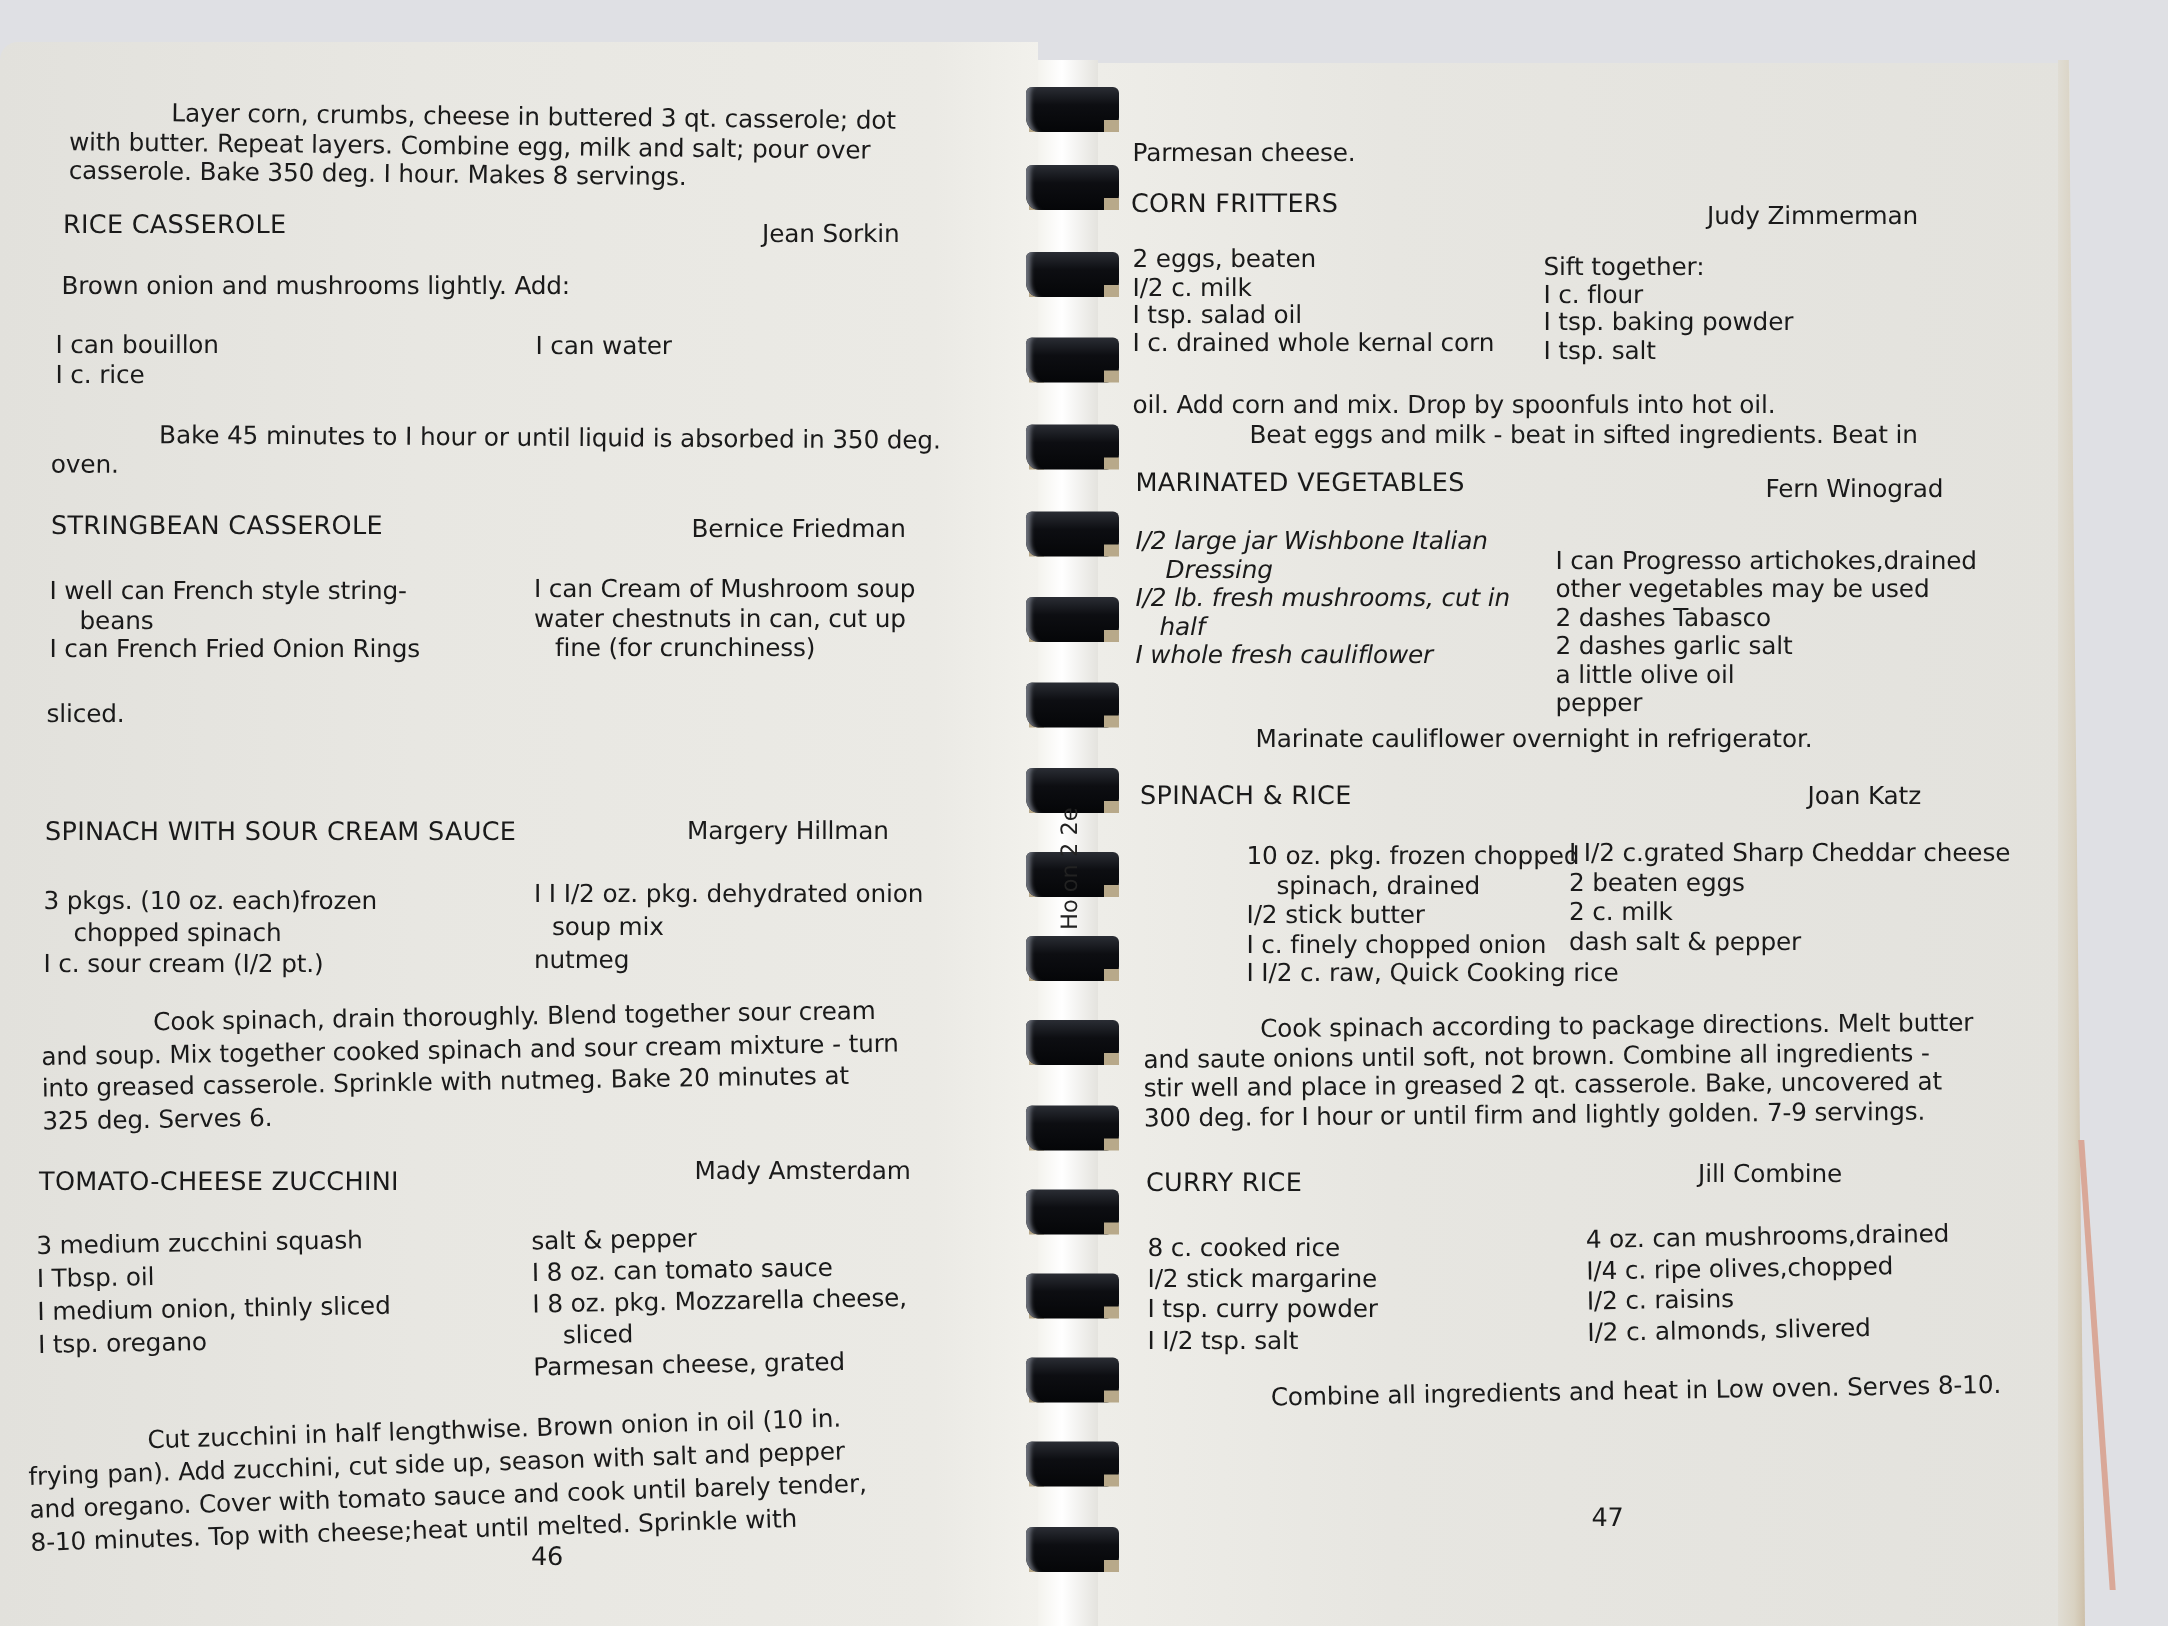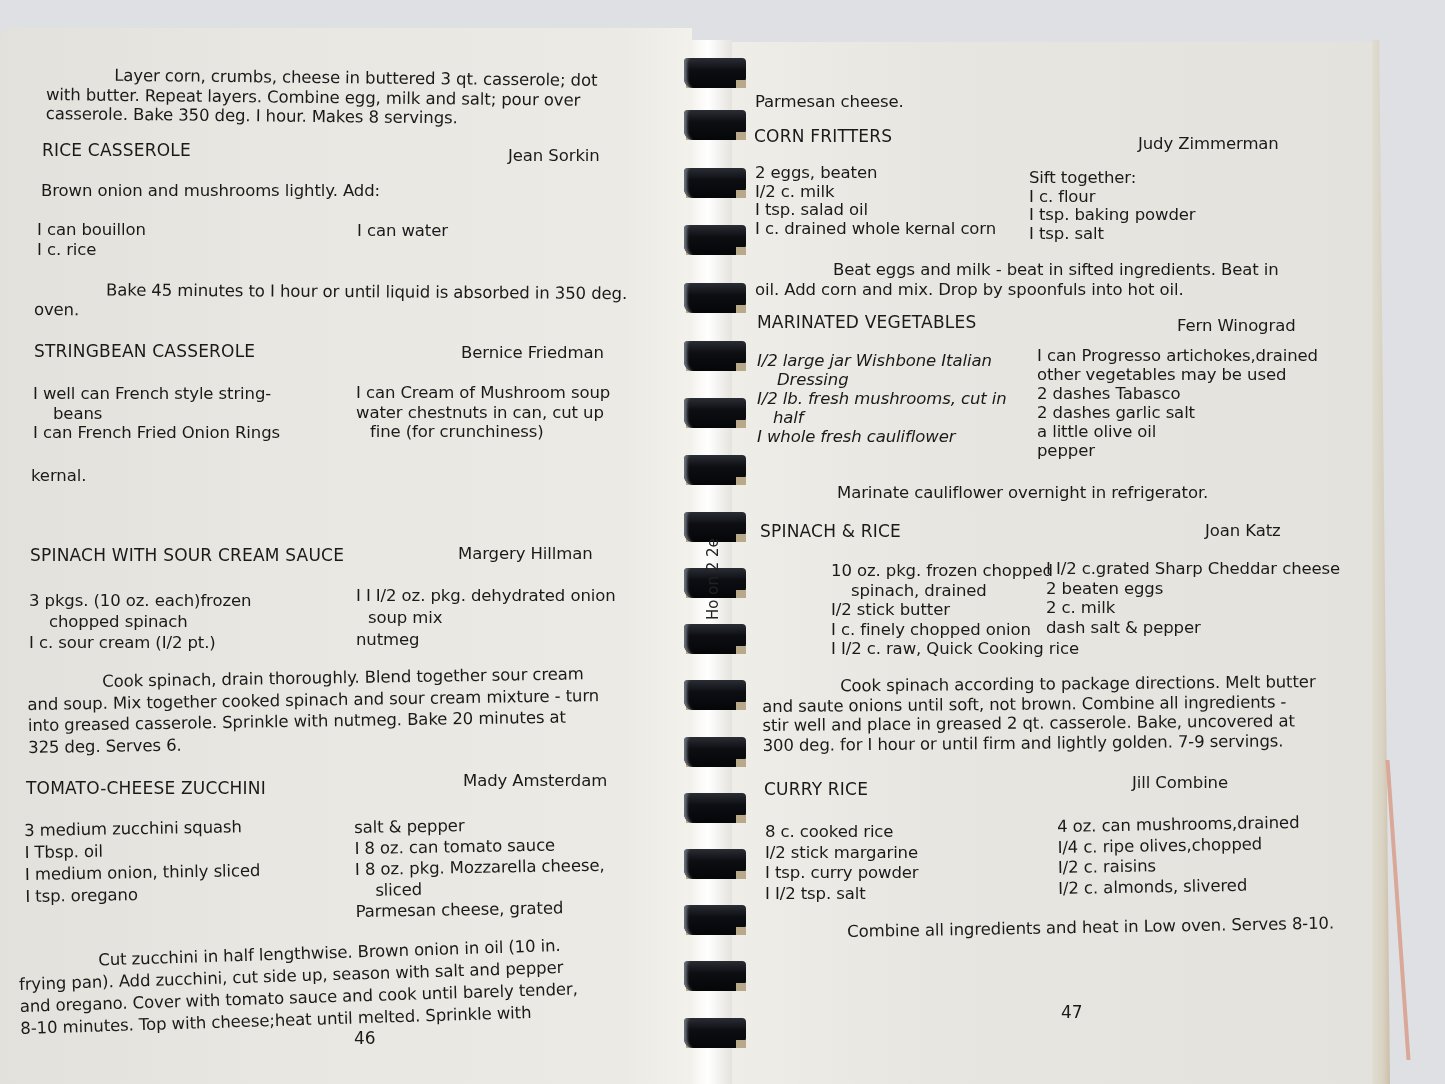--- a/index.html
+++ b/index.html
@@ -198,21 +198,21 @@
   <span class="line">I well can French style string-</span>
   <span class="line indent1">beans</span>
   <span class="line">I can French Fried Onion Rings</span>
 </div>
 <div class="txt" style="left:356px; top:383px;">
   <span class="line">I can Cream of Mushroom soup</span>
   <span class="line">water chestnuts in can, cut up</span>
   <span class="line" style="padding-left:14px;">fine (for crunchiness)</span>
 </div>
 <div class="txt" style="left:31px; top:465px; line-height:21px;">
-  <span class="line">kernal.</span>
+  <span class="line">sliced.</span>
 </div>
 
 <div class="txt title" style="left:30px; top:546px;">SPINACH WITH SOUR CREAM SAUCE</div>
 <div class="txt author" style="left:458px; top:544px;">Margery Hillman</div>
 <div class="txt" style="left:29px; top:590px; line-height:21px;">
   <span class="line">3 pkgs. (10 oz. each)frozen</span>
   <span class="line indent1">chopped spinach</span>
   <span class="line">I c. sour cream (I/2 pt.)</span>
 </div>
 <div class="txt" style="left:356px; top:585px; line-height:22px;">
@@ -260,34 +260,34 @@
   <span class="line">I tsp. salad oil</span>
   <span class="line">I c. drained whole kernal corn</span>
 </div>
 <div class="txt" style="left:1029px; top:169px; line-height:18.5px;">
   <span class="line">Sift together:</span>
   <span class="line">I c. flour</span>
   <span class="line">I tsp. baking powder</span>
   <span class="line">I tsp. salt</span>
 </div>
 <div class="txt" style="left:755px; top:260px;">
+  <span class="line">oil. Add corn and mix. Drop by spoonfuls into hot oil.</span>
   <span class="line" style="padding-left:78px;">Beat eggs and milk - beat in sifted ingredients. Beat in</span>
-  <span class="line">oil. Add corn and mix. Drop by spoonfuls into hot oil.</span>
 </div>
 
 <div class="txt title" style="left:757px; top:313px;">MARINATED VEGETABLES</div>
 <div class="txt author" style="left:1177px; top:316px;">Fern Winograd</div>
 <div class="txt" style="left:757px; top:351px; line-height:19px;font-style:italic;">
   <span class="line">I/2 large jar Wishbone Italian</span>
   <span class="line indent1">Dressing</span>
   <span class="line">I/2 lb. fresh mushrooms, cut in</span>
   <span class="line" style="padding-left:16px;">half</span>
   <span class="line">I whole fresh cauliflower</span>
 </div>
-<div class="txt" style="left:1037px; top:346px; line-height:19px;">
+<div class="txt" style="left:1037px; top:364px; line-height:19px;">
   <span class="line">I can Progresso artichokes,drained</span>
   <span class="line">other vegetables may be used</span>
   <span class="line">2 dashes Tabasco</span>
   <span class="line">2 dashes garlic salt</span>
   <span class="line">a little olive oil</span>
   <span class="line">pepper</span>
 </div>
 <div class="txt" style="left:837px; top:483px;">
   <span class="line">Marinate cauliflower overnight in refrigerator.</span>
 </div>

